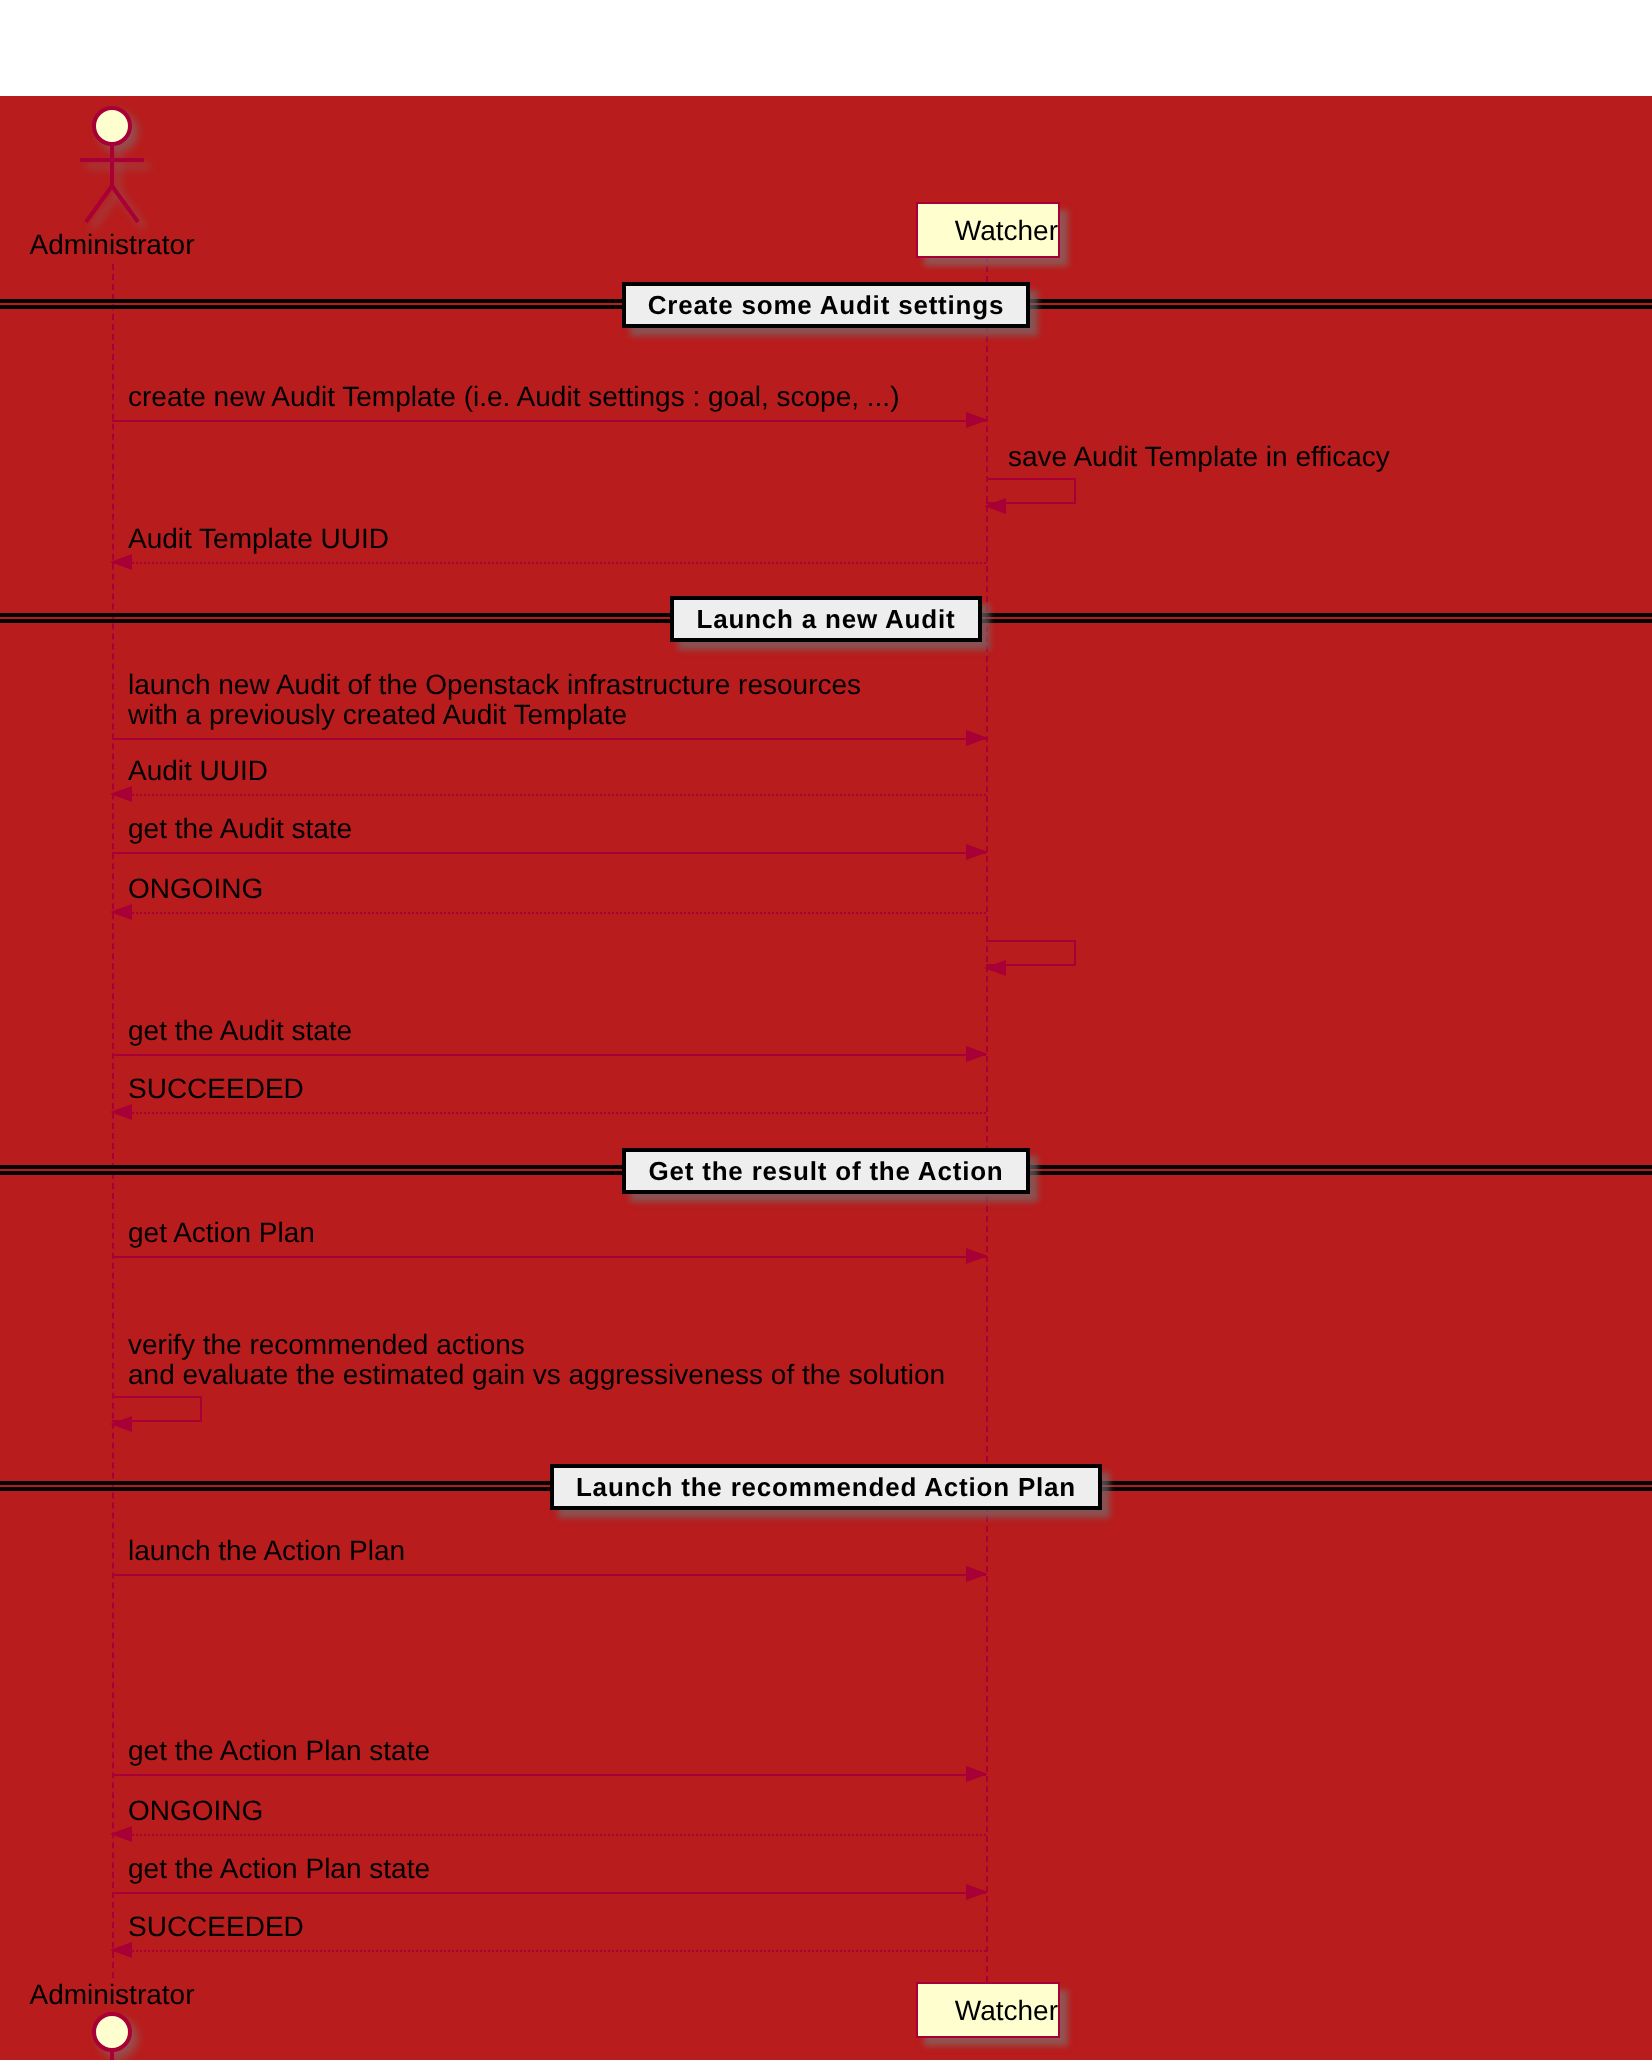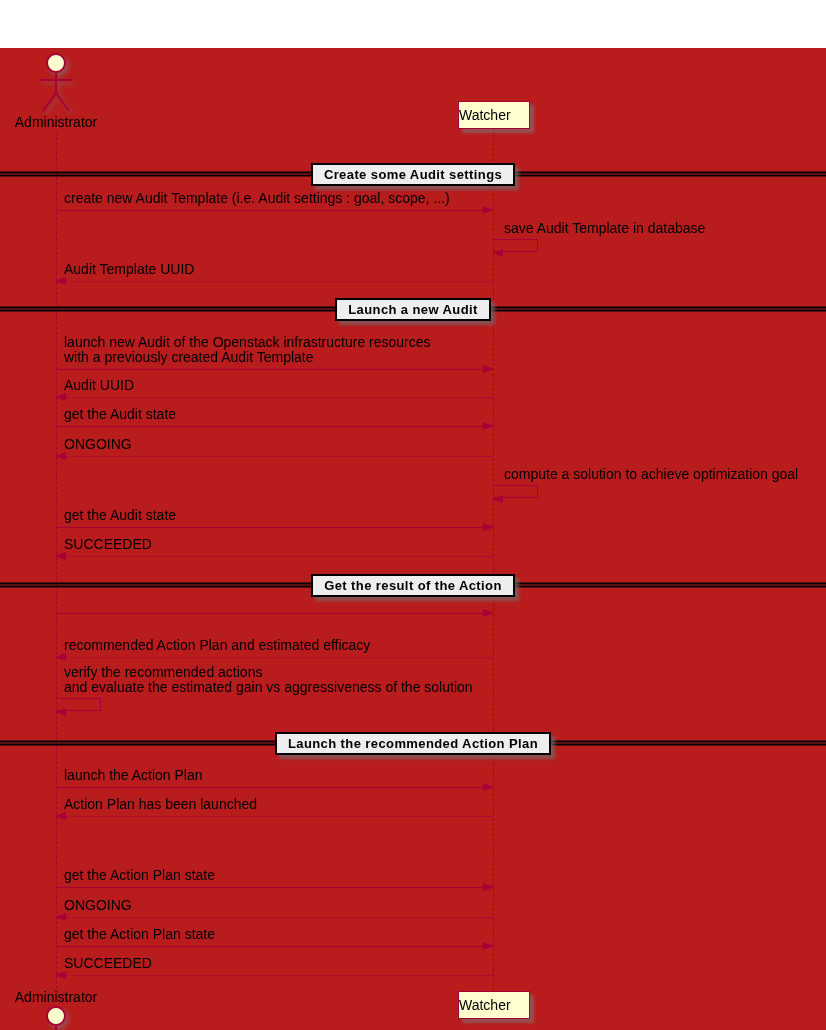--- a/index.html
+++ b/index.html
@@ -15,21 +15,21 @@
   
   .lifeline{position:absolute;width:0;border-left:1px dashed #A80036;z-index:1;}
   
   .actor{position:absolute;left:0;width:112px;display:flex;flex-direction:column;align-items:center;z-index:3;}
   .actor .actor-label{font-size:14px;line-height:16px;white-space:nowrap;}
   .actor svg{filter:drop-shadow(3px 3px 2px rgba(120,120,120,0.55));}
   
   .participant{
     position:absolute;left:458px;width:70px;height:26px;
     background:#FEFECE;border:1.6px solid #A80036;
-    display:flex;align-items:center;justify-content:flex-start;
+    display:flex;align-items:center;justify-content:flex-end;
     font-size:14px;z-index:3;
     box-shadow:4px 4px 3px rgba(120,120,120,0.6);
   }
   
   .divider{position:absolute;left:0;right:0;height:24px;display:flex;align-items:center;justify-content:center;z-index:2;}
   .divider-line{position:absolute;left:0;right:0;top:50%;transform:translateY(-50%);height:1px;border-top:2px solid #020202;border-bottom:2px solid #020202;}
   .divider-box{
     position:relative;background:#EEEEEE;border:2px solid #000;
     padding:2px 11px;font-weight:bold;font-size:13px;letter-spacing:0.4px;
     white-space:nowrap;box-shadow:4px 4px 3px rgba(110,110,110,0.65);
@@ -66,34 +66,34 @@
       <line x1="19" y1="41" x2="6" y2="59" stroke="#A80036" stroke-width="2"></line>
       <line x1="19" y1="41" x2="32" y2="59" stroke="#A80036" stroke-width="2"></line>
     </svg>
     <div class="actor-label">Administrator</div>
   </div>
 
   <div class="participant" style="top:53px;">
     <span>Watcher</span>
   </div>
 
-  <div class="divider" style="top:114px;">
+  <div class="divider" style="top:92px;">
     <div class="divider-line"></div>
     <div class="divider-box">Create some Audit settings</div>
   </div>
 
   <div class="msg" style="top:143px;">
     <div class="msg-text">create new Audit Template (i.e. Audit settings : goal, scope, ...)</div>
     <div class="arrow">
         <i class="head h-right"></i>
       </div>
   </div>
 
   <div class="self on-watcher" style="top:173px;">
-    <div class="msg-text">save Audit Template in database</div>
+    <div class="msg-text">save Audit Template in efficacy</div>
     <div class="loop">
         <i class="head h-left"></i>
       </div>
   </div>
 
   <div class="msg" style="top:214px;">
     <div class="msg-text">Audit Template UUID</div>
     <div class="arrow dotted">
         <i class="head h-left"></i>
       </div>
@@ -127,21 +127,20 @@
   </div>
 
   <div class="msg" style="top:389px;">
     <div class="msg-text">ONGOING</div>
     <div class="arrow dotted">
         <i class="head h-left"></i>
       </div>
   </div>
 
   <div class="self on-watcher" style="top:419px;">
-    <div class="msg-text">compute a solution to achieve optimization goal</div>
     <div class="loop">
         <i class="head h-left"></i>
       </div>
   </div>
 
   <div class="msg" style="top:460px;">
     <div class="msg-text">get the Audit state</div>
     <div class="arrow">
         <i class="head h-right"></i>
       </div>
@@ -153,31 +152,26 @@
         <i class="head h-left"></i>
       </div>
   </div>
 
   <div class="divider" style="top:525px;">
     <div class="divider-line"></div>
     <div class="divider-box">Get the result of the Action</div>
   </div>
 
   <div class="msg" style="top:561px;">
-    <div class="arrow">
-        <i class="head h-right"></i>
-      </div>
-  </div>
-
-  <div class="msg" style="top:590px;">
-    <div class="msg-text">recommended Action Plan and estimated efficacy</div>
-    <div class="arrow dotted">
-        <i class="head h-left"></i>
-      </div>
-  </div>
+    <div class="msg-text">get Action Plan</div>
+    <div class="arrow">
+        <i class="head h-right"></i>
+      </div>
+  </div>
+
 
   <div class="self on-admin" style="top:617px;">
     <div class="msg-text" style="padding-left:8px;">verify the recommended actions
 and evaluate the estimated gain vs aggressiveness of the solution</div>
     <div class="loop">
         <i class="head h-left"></i>
       </div>
   </div>
 
   <div class="divider" style="top:683px;text-align:center;">
@@ -185,26 +179,20 @@
     <div class="divider-box">Launch the recommended Action Plan</div>
   </div>
 
   <div class="msg" style="top:720px;">
     <div class="msg-text">launch the Action Plan</div>
     <div class="arrow">
         <i class="head h-right"></i>
       </div>
   </div>
 
-  <div class="msg" style="top:749px;">
-    <div class="msg-text">Action Plan has been launched</div>
-    <div class="arrow dotted">
-        <i class="head h-left"></i>
-      </div>
-  </div>
 
 
   <div class="msg" style="top:820px;">
     <div class="msg-text">get the Action Plan state</div>
     <div class="arrow">
         <i class="head h-right"></i>
       </div>
   </div>
 
   <div class="msg" style="top:850px;">

